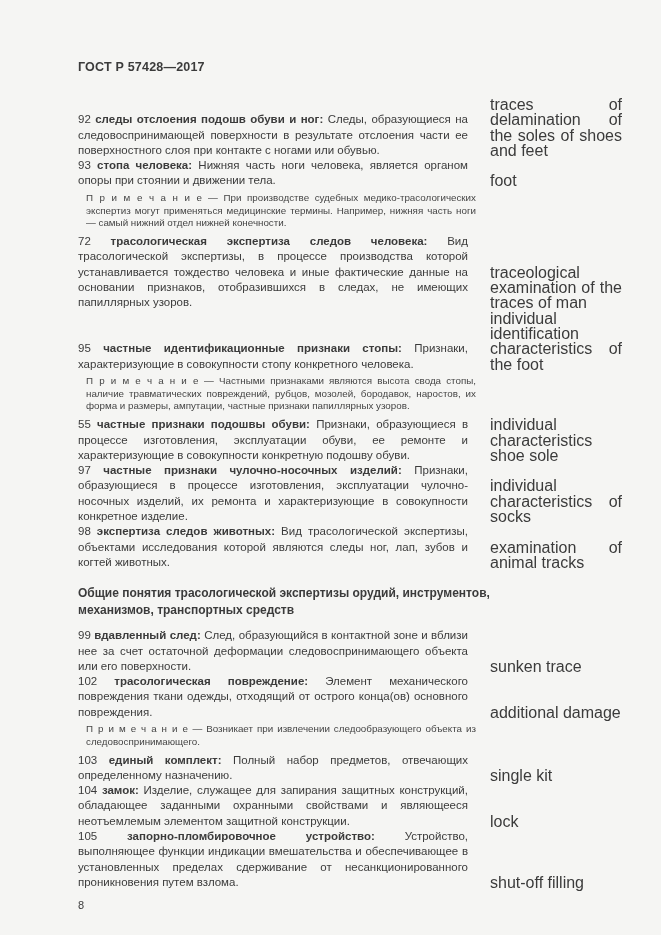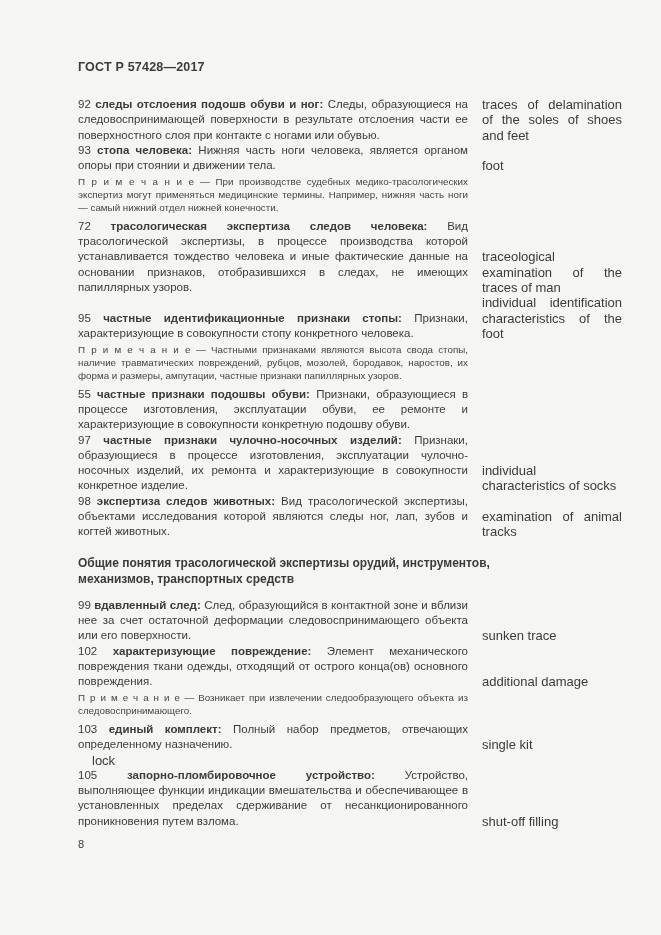--- a/index.html
+++ b/index.html
@@ -39,32 +39,32 @@
     flex: 0 0 390px;
     text-align: justify;
     font-size: 11.5px;
     line-height: 15.3px;
   }
   .term-name {
     font-weight: bold;
   }
   .entry-term .term-right {
     flex: 1;
-    margin-left: 14px;
+    margin-left: 22px;
     text-align: justify;
-    font-size: 13px;
+    font-size: 16px;
     line-height: 15.3px;
   }
   .entry-note {
     width: 390px;
     font-size: 9.8px;
     line-height: 12.8px;
     text-align: justify;
     color: #454545;
-    margin: 3px 0 4px 0;
+    margin: 3px 0 4px 8px;
   }
   .note-label {
     letter-spacing: 0.5px;
   }
   .entry-section {
     width: 440px;
     font-weight: bold;
     font-size: 12px;
     line-height: 16.5px;
     margin: 15px 0 10px 0;
@@ -100,20 +100,21 @@
 
   <div class="entry-term">
     <div class="term-left"><span class="term-number">95</span> <span class="term-name">частные идентификационные признаки стопы:</span> <span class="term-definition">Признаки, характеризующие в совокупности стопу конкретного человека.</span></div>
     <div class="term-right">individual identification characteristics of the foot</div>
   </div>
 
   <div class="entry-note"><span class="note-label">П р и м е ч а н и е</span> <span class="note-text">— Частными признаками являются высота свода стопы, наличие травматических повреждений, рубцов, мозолей, бородавок, наростов, их форма и размеры, ампутации, частные признаки папиллярных узоров.</span></div>
 
   <div class="entry-term">
     <div class="term-left"><span class="term-number">55</span> <span class="term-name">частные признаки подошвы обуви:</span> <span class="term-definition">Признаки, образующиеся в процессе изготовления, эксплуатации обуви, ее ремонте и характеризующие в совокупности конкретную подошву обуви.</span></div>
+    <div class="term-right">individual characteristics shoe sole</div>
   </div>
 
   <div class="entry-term">
     <div class="term-left"><span class="term-number">97</span> <span class="term-name">частные признаки чулочно-носочных изделий:</span> <span class="term-definition">Признаки, образующиеся в процессе изготовления, эксплуатации чулочно-носочных изделий, их ремонта и характеризующие в совокупности конкретное изделие.</span></div>
     <div class="term-right">individual characteristics of socks</div>
   </div>
 
   <div class="entry-term">
     <div class="term-left"><span class="term-number">98</span> <span class="term-name">экспертиза следов животных:</span> <span class="term-definition">Вид трасологической экспертизы, объектами исследования которой являются следы ног, лап, зубов и когтей животных.</span></div>
     <div class="term-right">examination of animal tracks</div>
@@ -122,32 +123,33 @@
   <div class="entry-section">Общие понятия трасологической экспертизы орудий, инструментов, механизмов, транспортных средств</div>
 
   <div class="entry-term">
     <div class="term-left"><span class="term-number">99</span> <span class="term-name">вдавленный след:</span> <span class="term-definition">След, образующийся в контактной зоне и вблизи нее за счет остаточной деформации следовоспринимающего объекта или его поверхности.</span></div>
     <div class="term-right">sunken trace</div>
   </div>
 
 
 
   <div class="entry-term">
-    <div class="term-left"><span class="term-number">102</span> <span class="term-name">характеризующие повреждение:</span> <span class="term-definition">Элемент механического повреждения ткани одежды, отходящий от острого конца(ов) основного повреждения.</span></div>
+    <div class="term-left"><span class="term-number">102</span> <span class="term-name">трасологическая повреждение:</span> <span class="term-definition">Элемент механического повреждения ткани одежды, отходящий от острого конца(ов) основного повреждения.</span></div>
     <div class="term-right">additional damage</div>
   </div>
 
   <div class="entry-note"><span class="note-label">П р и м е ч а н и е</span> <span class="note-text">— Возникает при извлечении следообразующего объекта из следовоспринимающего.</span></div>
 
   <div class="entry-term">
     <div class="term-left"><span class="term-number">103</span> <span class="term-name">единый комплект:</span> <span class="term-definition">Полный набор предметов, отвечающих определенному назначению.</span></div>
     <div class="term-right">single kit</div>
   </div>
 
   <div class="entry-term">
+    <div class="term-left"><span class="term-number">104</span> <span class="term-name">замок:</span> <span class="term-definition">Изделие, служащее для запирания защитных конструкций, обладающее заданными охранными свойствами и являющееся неотъемлемым элементом защитной конструкции.</span></div>
     <div class="term-right">lock</div>
   </div>
 
   <div class="entry-term">
     <div class="term-left"><span class="term-number">105</span> <span class="term-name">запорно-пломбировочное устройство:</span> <span class="term-definition">Устройство, выполняющее функции индикации вмешательства и обеспечивающее в установленных пределах сдерживание от несанкционированного проникновения путем взлома.</span></div>
     <div class="term-right">shut-off filling</div>
   </div>
 </div>
     <div class="page-number">8</div>
   </div>

